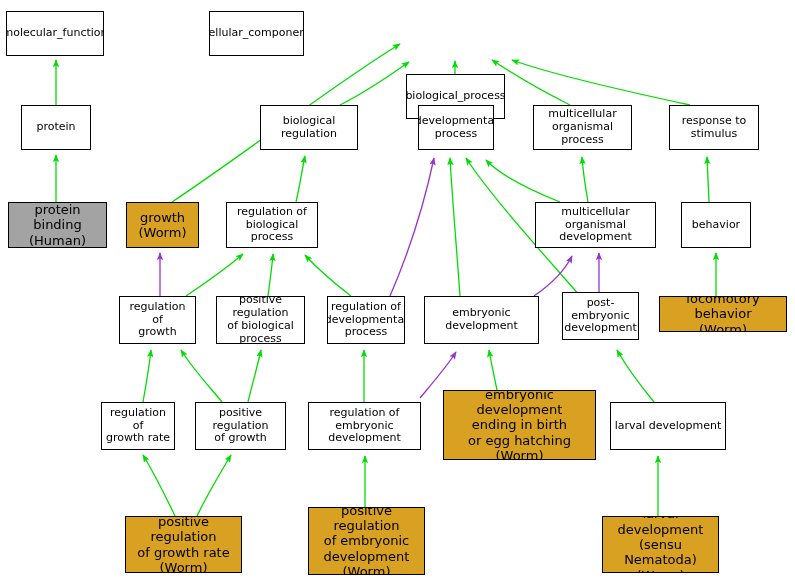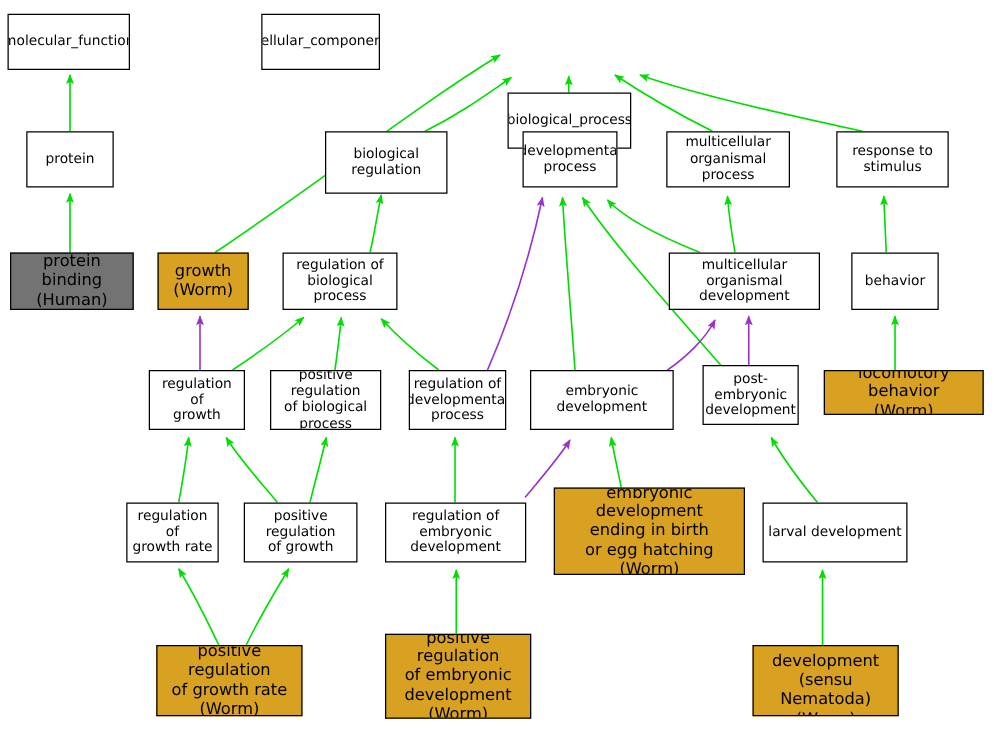--- a/index.html
+++ b/index.html
@@ -44,21 +44,21 @@
     font-size: 11px;
   }
   .node-box.annotated-worm,
   .node-box.annotated-human {
     font-size: 13px;
   }
   .node-box.annotated-worm {
     background: #D9A122;
   }
   .node-box.annotated-human {
-    background: #737373;
+    background: #a3a3a3;
   }
   .node-label {
     display: block;
     padding: 0 3px;
   }
 </style>
 </head>
 <body>
 
 <div id="canvas-wrap">
@@ -104,21 +104,21 @@
         <path d="M 197,516 C 207,495 222,470 231,455" fill="none" stroke="#00DD00" stroke-width="1.3" marker-end="url(#arrow-is_a)"></path>
         <path d="M 365,507 L 365,456" fill="none" stroke="#00DD00" stroke-width="1.3" marker-end="url(#arrow-is_a)"></path>
         <path d="M 658,516 L 658,456" fill="none" stroke="#00DD00" stroke-width="1.3" marker-end="url(#arrow-is_a)"></path>
       </g>
   </svg>
   <div id="nodes">
       <div class="node-box ontology-root" style="left: 6px; top: 11px; width: 98px; height: 45px;"><span class="node-label">molecular_function</span></div>
       <div class="node-box ontology-root" style="left: 209px; top: 11px; width: 95px; height: 45px;"><span class="node-label">cellular_component</span></div>
       <div class="node-box ontology-root" style="left: 406px; top: 26px; width: 99px; height: 45px; margin-top: 48px;"><span class="node-label">biological_process</span></div>
       <div class="node-box plain-term" style="left: 21px; top: 105px; width: 70px; height: 45px;"><span class="node-label">protein</span></div>
-      <div class="node-box plain-term" style="left: 260px; top: 105px; width: 98px; height: 50px;"><span class="node-label">biological regulation</span></div>
+      <div class="node-box plain-term" style="left: 260px; top: 105px; width: 98px; height: 45px;"><span class="node-label">biological regulation</span></div>
       <div class="node-box plain-term" style="left: 418px; top: 105px; width: 76px; height: 45px;"><span class="node-label">developmental
 process</span></div>
       <div class="node-box plain-term" style="left: 533px; top: 105px; width: 99px; height: 45px;"><span class="node-label">multicellular
 organismal process</span></div>
       <div class="node-box plain-term" style="left: 669px; top: 105px; width: 90px; height: 45px;"><span class="node-label">response to
 stimulus</span></div>
       <div class="node-box annotated-human" style="left: 8px; top: 202px; width: 99px; height: 46px;"><span class="node-label">protein binding
 (Human)</span></div>
       <div class="node-box annotated-worm" style="left: 126px; top: 202px; width: 73px; height: 46px;"><span class="node-label">growth
 (Worm)</span></div>

